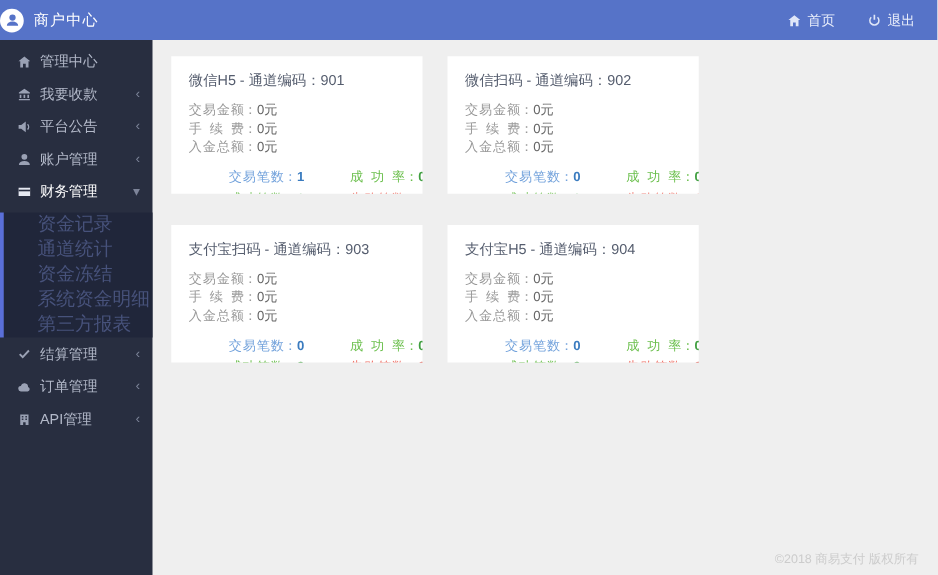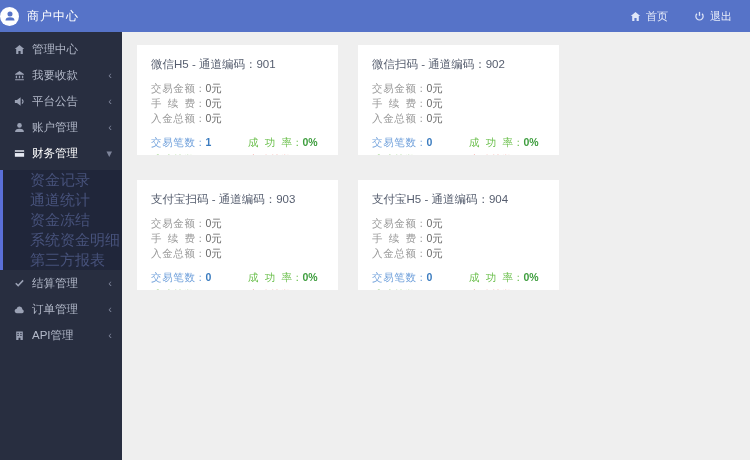--- a/index.html
+++ b/index.html
@@ -67,21 +67,21 @@
     text-align:justify; text-align-last:justify;
   }
   .arow .sep { color:#999; }
   .stats {
     margin-top:8px; display:grid; grid-template-columns:97px 1fr;
     font-size:10.5px; line-height:17px;
   }
   .srow { white-space:nowrap; }
   .slbl {
     display:inline-block; width:44px;
-    text-align:justify; text-align-last:justify;
+    text-align:justify; text-align-last:justify;margin-left:32px;
   }
   .sval { font-weight:bold; }
   .c-blue  { color:#74a3dc; }  .v-blue  { color:#3a7bbf; }
   .c-green { color:#6abf4b; }  .v-green { color:#3f9e3f; }
   .c-red   { color:#ef7066; }  .v-red   { color:#d9453a; }
   
   .copyright {
     position:absolute; right:15px; bottom:6px;
     font-size:10px; color:#cccccc;
   }
@@ -263,13 +263,14 @@
       <div class="stats">
         <div class="srow"><span class="slbl c-blue">交易笔数</span><span class="c-blue">：</span><span class="sval v-blue">0</span></div>
         <div class="srow"><span class="slbl c-green">成功率</span><span class="c-green">：</span><span class="sval v-green">0%</span></div>
         <div class="srow"><span class="slbl c-green">成功笔数</span><span class="c-green">：</span><span class="sval v-green">0</span></div>
         <div class="srow"><span class="slbl c-red">失败笔数</span><span class="c-red">：</span><span class="sval v-red">0</span></div>
       </div>
     </div>
 
   </div>
 
+  <div class="copyright">©2018 商易支付 版权所有</div>
 </div>
 
 </body></html>

